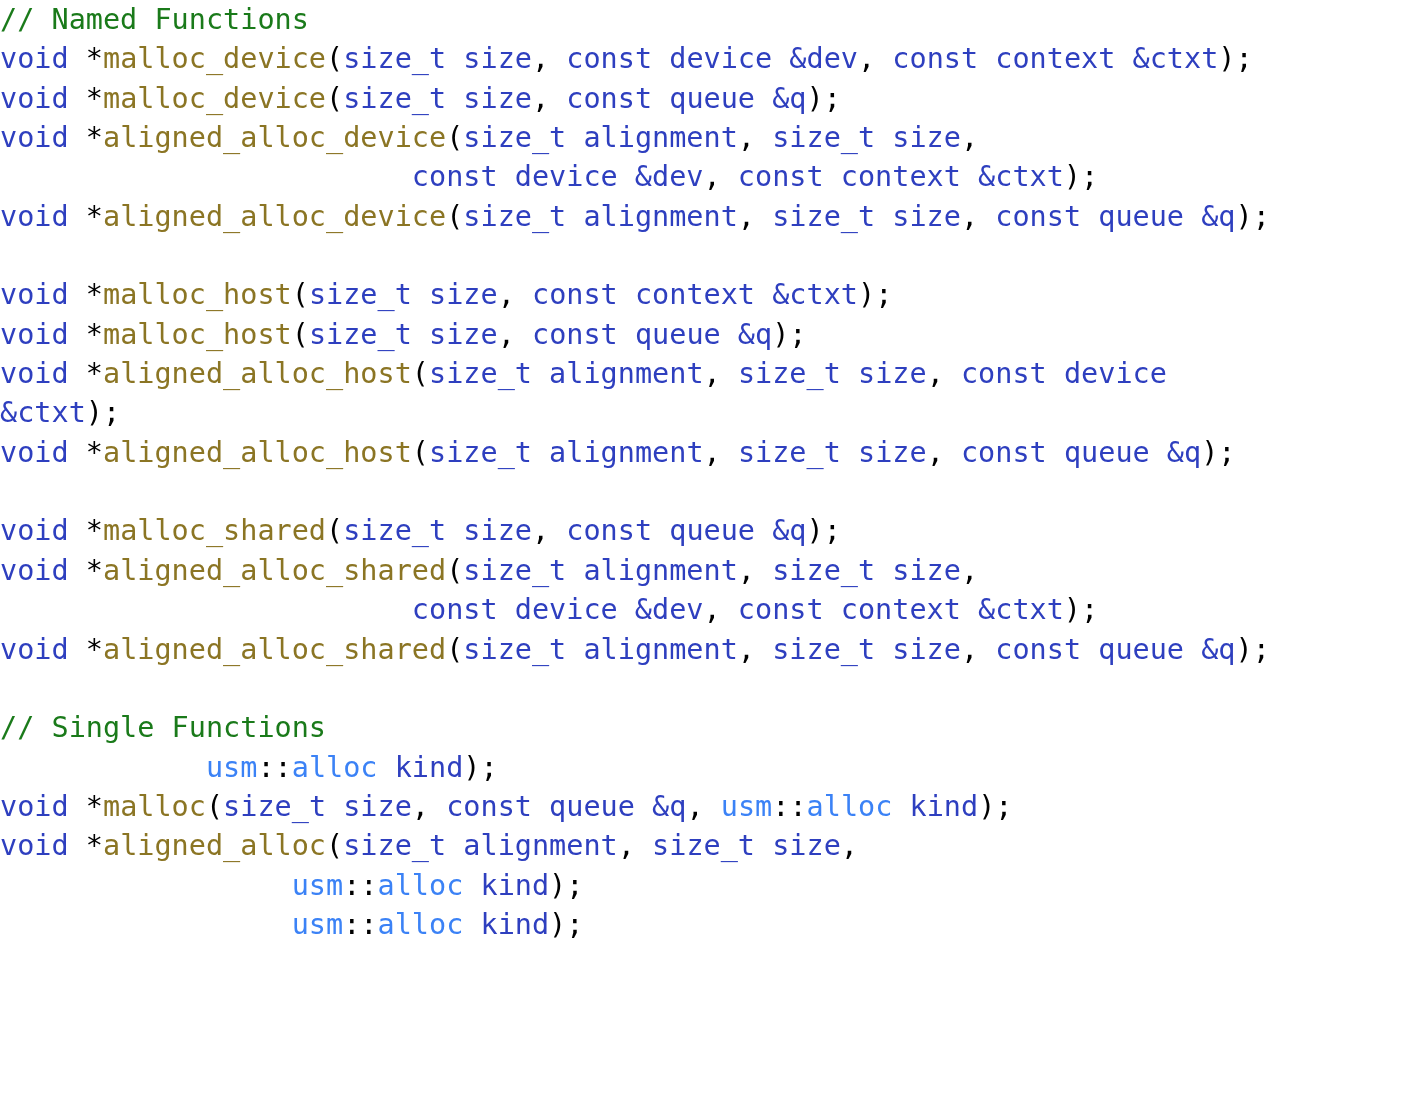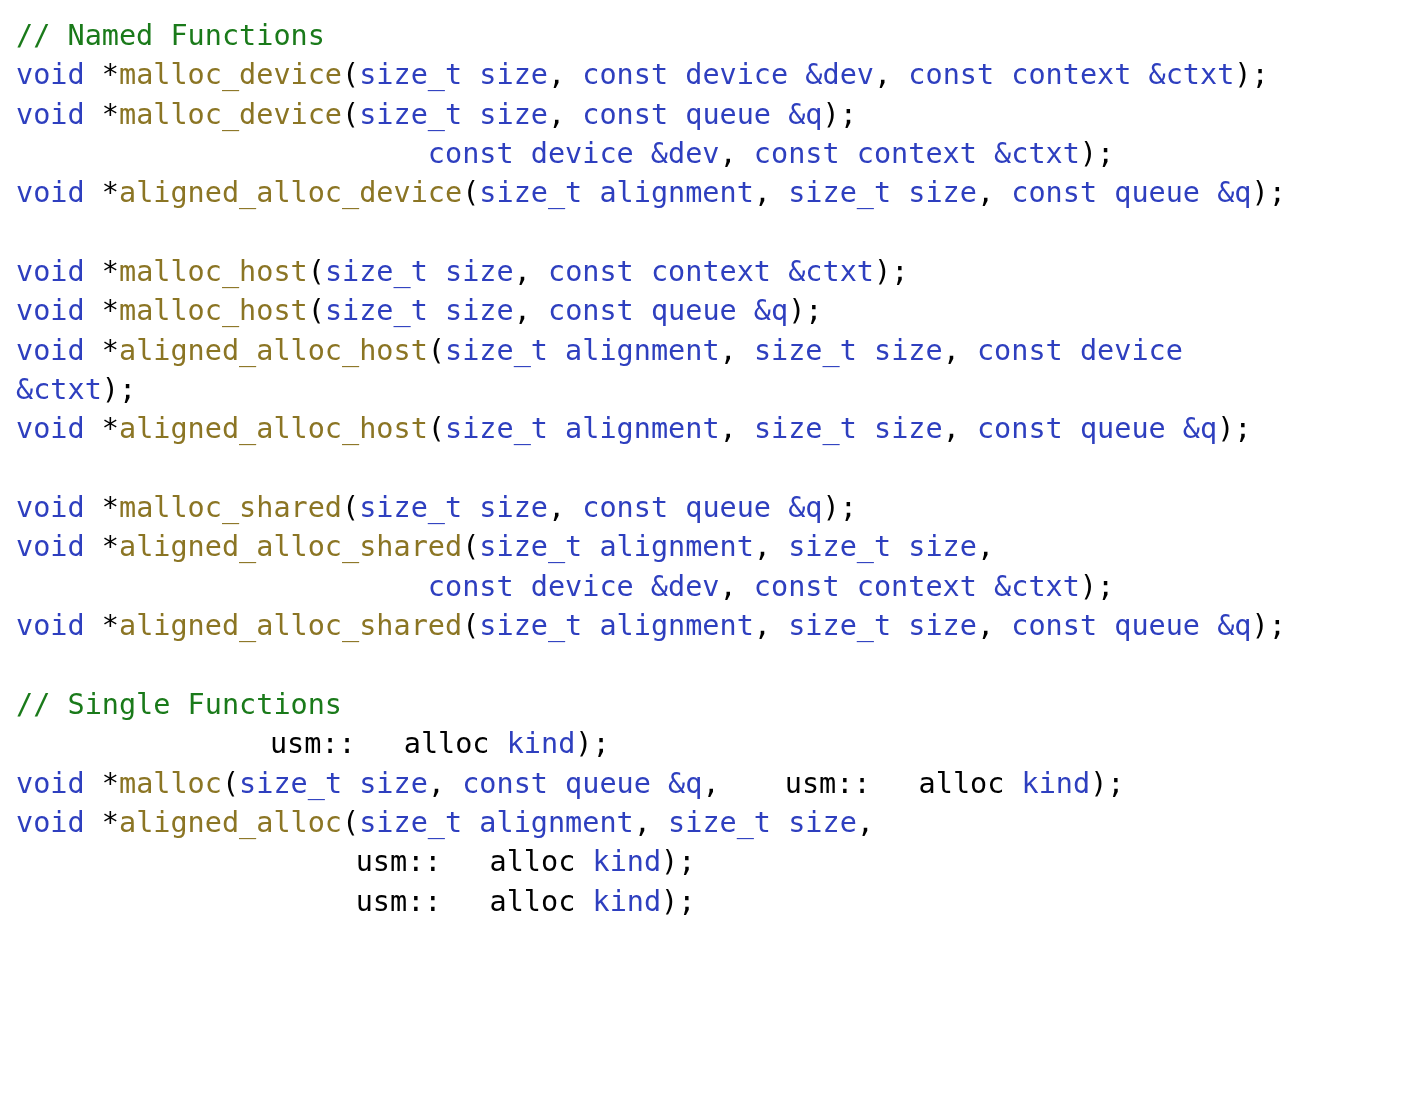--- a/index.html
+++ b/index.html
@@ -12,49 +12,50 @@
     width: 1425px;
     height: 1109px;
     overflow: hidden;
     font-family: "DejaVu Sans Mono", "Liberation Mono", monospace;
   }
   #code-listing {
     position: relative;
     width: 1425px;
     height: 1109px;
     box-sizing: border-box;
-    padding: 16px;
+    padding: 0;
     background: #ffffff;
   }
   .code-line {
     height: 39.35px;
     line-height: 39.35px;
     font-size: 28.5px;
     letter-spacing: 0px;
     white-space: pre;
     color: #000000;
     font-family: "DejaVu Sans Mono", "Liberation Mono", monospace;
   }
   .code-line.blank {
     color: transparent;
   }
   
   .t-cmt  { color: #1A7A1A; }
   .t-kw   { color: #2E3FBF; }
   .t-fn   { color: #8B7524; }
-  .t-enum { color: #000000; margin-left: 48px; }
+  .t-enum { color: #3b82f6; }
   .t-pun  { color: #000000; }
 </style>
 </head>
 <body>
 
 <div id="code-listing">
     <div class="code-line"><span class="t-cmt">// Named Functions</span></div>
     <div class="code-line"><span class="t-kw">void </span><span class="t-pun">*</span><span class="t-fn">malloc_device</span><span class="t-pun">(</span><span class="t-kw">size_t size</span><span class="t-pun">,</span><span class="t-kw"> const device &amp;dev</span><span class="t-pun">,</span><span class="t-kw"> const context &amp;ctxt</span><span class="t-pun">);</span></div>
     <div class="code-line"><span class="t-kw">void </span><span class="t-pun">*</span><span class="t-fn">malloc_device</span><span class="t-pun">(</span><span class="t-kw">size_t size</span><span class="t-pun">,</span><span class="t-kw"> const queue &amp;q</span><span class="t-pun">);</span></div>
+    <div class="code-line"><span class="t-kw">void </span><span class="t-pun">*</span><span class="t-fn">aligned_alloc_device</span><span class="t-pun">(</span><span class="t-kw">size_t alignment</span><span class="t-pun">,</span><span class="t-kw"> size_t size</span><span class="t-pun">,</span></div>
     <div class="code-line"><span class="t-pun">                        </span><span class="t-kw">const device &amp;dev</span><span class="t-pun">,</span><span class="t-kw"> const context &amp;ctxt</span><span class="t-pun">);</span></div>
     <div class="code-line"><span class="t-kw">void </span><span class="t-pun">*</span><span class="t-fn">aligned_alloc_device</span><span class="t-pun">(</span><span class="t-kw">size_t alignment</span><span class="t-pun">,</span><span class="t-kw"> size_t size</span><span class="t-pun">,</span><span class="t-kw"> const queue &amp;q</span><span class="t-pun">);</span></div>
     <div class="code-line blank">&nbsp;</div>
     <div class="code-line"><span class="t-kw">void </span><span class="t-pun">*</span><span class="t-fn">malloc_host</span><span class="t-pun">(</span><span class="t-kw">size_t size</span><span class="t-pun">,</span><span class="t-kw"> const context &amp;ctxt</span><span class="t-pun">);</span></div>
     <div class="code-line"><span class="t-kw">void </span><span class="t-pun">*</span><span class="t-fn">malloc_host</span><span class="t-pun">(</span><span class="t-kw">size_t size</span><span class="t-pun">,</span><span class="t-kw"> const queue &amp;q</span><span class="t-pun">);</span></div>
     <div class="code-line"><span class="t-kw">void </span><span class="t-pun">*</span><span class="t-fn">aligned_alloc_host</span><span class="t-pun">(</span><span class="t-kw">size_t alignment</span><span class="t-pun">,</span><span class="t-kw"> size_t size</span><span class="t-pun">,</span><span class="t-kw"> const device</span></div>
     <div class="code-line"><span class="t-kw">&amp;ctxt</span><span class="t-pun">);</span></div>
     <div class="code-line"><span class="t-kw">void </span><span class="t-pun">*</span><span class="t-fn">aligned_alloc_host</span><span class="t-pun">(</span><span class="t-kw">size_t alignment</span><span class="t-pun">,</span><span class="t-kw"> size_t size</span><span class="t-pun">,</span><span class="t-kw"> const queue &amp;q</span><span class="t-pun">);</span></div>
     <div class="code-line blank">&nbsp;</div>
     <div class="code-line"><span class="t-kw">void </span><span class="t-pun">*</span><span class="t-fn">malloc_shared</span><span class="t-pun">(</span><span class="t-kw">size_t size</span><span class="t-pun">,</span><span class="t-kw"> const queue &amp;q</span><span class="t-pun">);</span></div>

